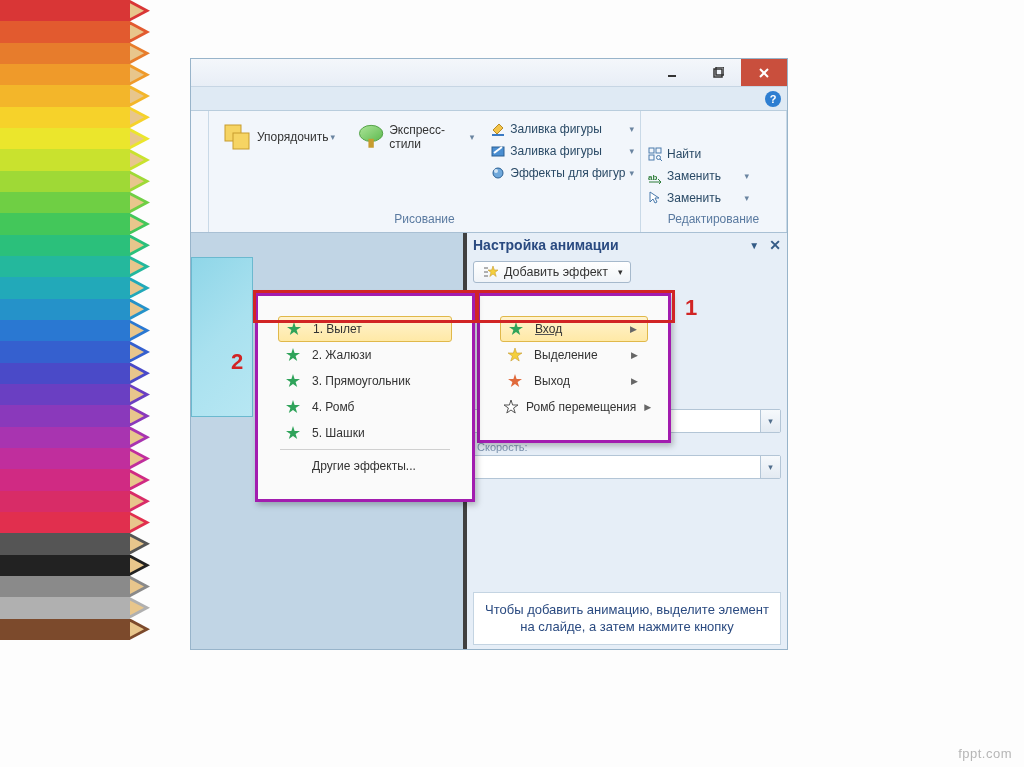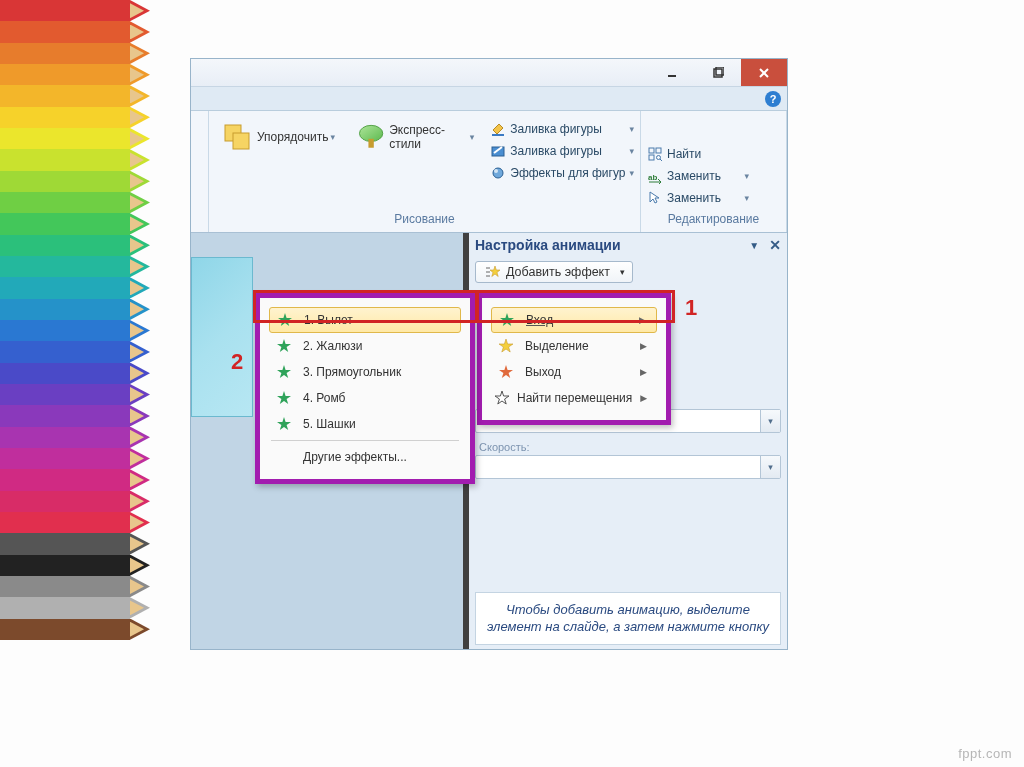--- a/index.html
+++ b/index.html
@@ -135,21 +135,21 @@
     position:absolute;
     left: 0; top: 24px;
     width: 62px;
     height: 160px;
     background: linear-gradient(135deg,#8fd6e8 0%, #a9e1ef 50%, #b7e7f3 100%);
     border:1px solid #6bb9cf;
   }
   .pane {
     flex:1;
     background:#e6eef7;
-    border-left:6px solid #404040;
+    border-left:4px solid #404040;
     padding: 4px 6px;
     position:relative;
     display:flex;
     flex-direction:column;
     gap:8px;
   }
   .pane-title {
     color:#2a4a80;
     font-size:14px;
     font-weight:600;
@@ -182,33 +182,32 @@
     border-left:1px solid #b3c5d6;
     background:linear-gradient(#f6f9fc,#e3eaf2);
     font-size:9px; color:#516e8c; height:100%;
   }
   .hintbox{
     margin-top:auto;
     background:#fff;
     border:1px solid #c4d4e2;
     padding:8px;
     text-align:center;
-    font-style:italic;
     color:#2a4a80;
     font-size:13px;
     line-height:1.35;
   }
 
   
   .menu {
     position:absolute;
     background:#fafafa;
-    border:5px solid #a21caf;
+    border:3px solid #a21caf;
     box-shadow: 2px 3px 6px rgba(0,0,0,.25);
-    padding:9px;
+    padding:20px;
     z-index:20;
   }
   .menu .row{
     display:flex; align-items:center;
     height:26px;
     padding: 0 10px 0 4px;
     gap:8px;
     white-space:nowrap;
   }
   .menu .row .ic{ width:22px; display:flex; align-items:center; justify-content:center;}
@@ -562,21 +561,21 @@
       </span>
       <span class="txt">Выход</span>
       <span class="sub">▶</span>
     </div>
     <div class="row">
       <span class="ic">
         <svg class="star" viewBox="0 0 14 14">
             <polygon points="7,0 8.6,5 14,5 9.6,8 11.2,13 7,10 2.8,13 4.4,8 0,5 5.4,5" fill="#fff" stroke="#555" stroke-width="1"></polygon>
           </svg>
       </span>
-      <span class="txt">Найти перемещения</span>
+      <span class="txt">Ромб перемещения</span>
       <span class="sub">▶</span>
     </div>
   </div>
 
   <div class="menu" style="left:64px; top:234px; width:220px;">
     <div class="row highlight">
       <span class="ic">
           <svg class="star" viewBox="0 0 14 14">
             <polygon points="7,0 8.6,5 14,5 9.6,8 11.2,13 7,10 2.8,13 4.4,8 0,5 5.4,5" fill="#2fa35a"></polygon>
           </svg>

